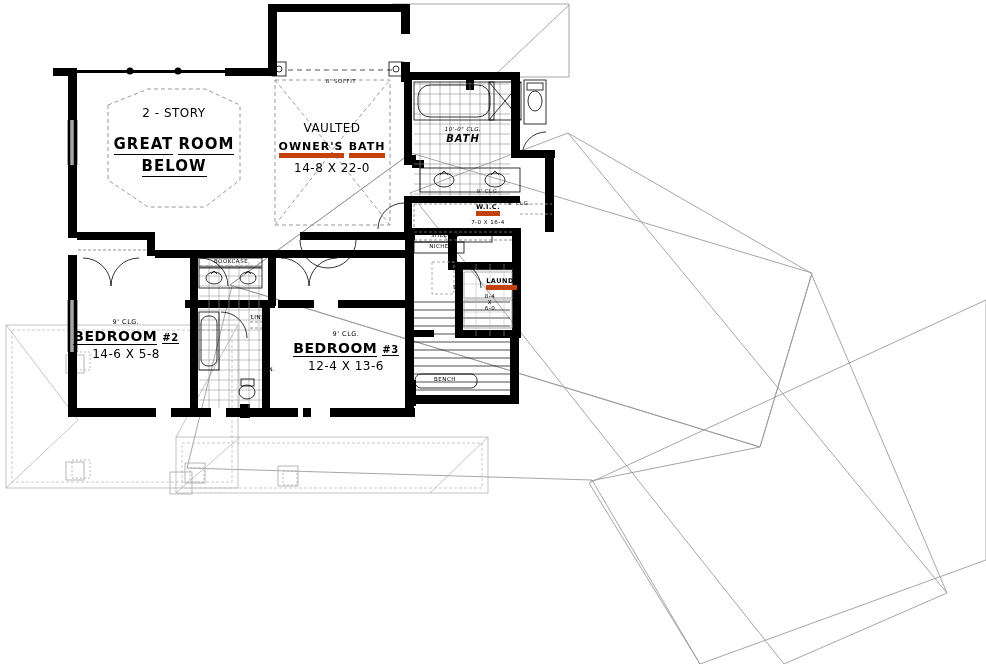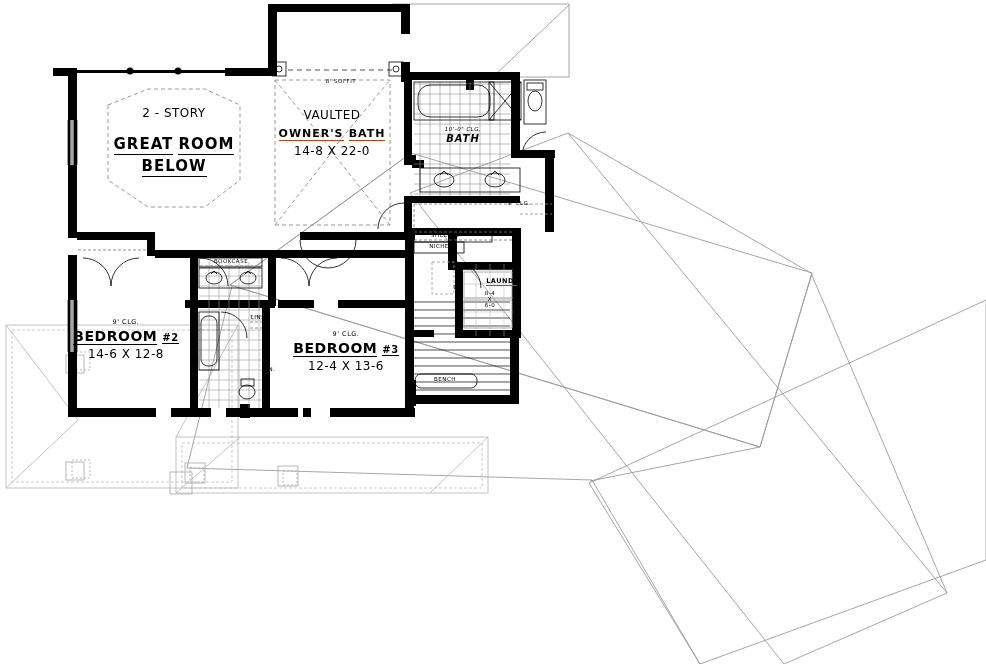--- a/index.html
+++ b/index.html
@@ -7,21 +7,21 @@
   #plan{position:relative;width:986px;height:664px;background:#fff;}
   svg{position:absolute;left:0;top:0;width:986px;height:664px;}
   .lbl{position:absolute;text-align:center;color:#000;white-space:nowrap;
        font-family:"DejaVu Sans",sans-serif;letter-spacing:.5px;}
   .tiny{font-size:5.5px;}
   .small{font-size:6.5px;}
   .med{font-size:12px;}
   .big{font-size:15px;font-weight:bold;letter-spacing:1px;}
   .mid{font-size:11px;font-weight:bold;letter-spacing:1px;}
   .ul{border-bottom:1.5px solid #000;padding-bottom:1px;}
-  .ulthin{border-bottom:1px solid #c2410c;padding-bottom:0px;}
+  .ulthin{border-bottom:5px solid #c2410c;padding-bottom:0px;}
   .room-stack{position:absolute;text-align:center;color:#000;}
 </style>
 </head>
 <body>
 
 <div id="plan">
 
   <svg viewBox="0 0 986 664" xmlns="http://www.w3.org/2000/svg">
 
     <g fill="none" stroke="#9c9c9c" stroke-width="0.9">
@@ -264,46 +264,51 @@
     </g>
   </svg>
 
   <div class="room-stack" style="left:98px;top:106px;width:152px;">
     <div class="lbl med" style="position:static;">2 - STORY</div>
     <div class="lbl big ul" style="position:static;display:inline-block;margin-top:8px;">GREAT</div>
     <div class="lbl big ul" style="position:static;display:inline-block;margin-top:15px;">ROOM</div>
     <div class="lbl big ul" style="position:static;display:inline-block;margin-top:2px;">BELOW</div>
   </div>
 
-  <div class="room-stack" style="left:274px;top:108px;width:116px;">
+  <div class="room-stack" style="left:274px;top:121px;width:116px;">
     <div class="lbl med" style="position:static;">VAULTED</div>
     <div class="lbl mid ulthin" style="position:static;display:inline-block;margin-top:1px;">OWNER'S</div>
     <div class="lbl mid ulthin" style="position:static;display:inline-block;margin-top:3px;">BATH</div>
     <div class="lbl med" style="position:static;margin-top:3px;">14-8 X 22-0</div>
   </div>
 
   <div class="room-stack" style="left:418px;top:126px;width:90px;font-style:italic;">
     <div class="lbl tiny" style="position:static;">10'-0" CLG.</div>
     <div class="lbl" style="position:static;font-size:10px;font-weight:bold;letter-spacing:1px;margin-top:1px;">BATH</div>
   </div>
 
+  <div class="room-stack" style="left:440px;top:188px;width:96px;">
+    <div class="lbl tiny" style="position:static;">9' CLG.</div>
+    <div class="lbl small ulthin" style="position:static;display:inline-block;font-weight:bold;margin-top:1px;">W.I.C.</div>
+    <div class="lbl tiny" style="position:static;margin-top:3px;">7-0 X 16-4</div>
+  </div>
 
   <div class="room-stack" style="left:462px;top:262px;width:56px;">
     <div class="lbl tiny" style="position:static;">9' CLG.</div>
     <div class="lbl small ulthin" style="position:static;display:inline-block;font-weight:bold;margin-top:1px;margin-left:23px;">LAUND.</div>
     <div class="lbl tiny" style="position:static;margin-top:3px;">8-4</div>
     <div class="lbl tiny" style="position:static;">X</div>
     <div class="lbl tiny" style="position:static;">6-0</div>
   </div>
 
   <div class="room-stack" style="left:62px;top:318px;width:128px;">
     <div class="lbl small" style="position:static;">9' CLG.</div>
     <div class="lbl" style="position:static;font-size:14px;font-weight:bold;letter-spacing:.5px;border-bottom:1.5px solid #000;display:inline-block;margin-top:1px;">BEDROOM</div>
     <div class="lbl" style="position:static;font-size:10px;font-weight:bold;border-bottom:1px solid #000;display:inline-block;margin-top:1px;">#2</div>
-    <div class="lbl med" style="position:static;margin-top:2px;">14-6 X 12-8</div>
+    <div class="lbl med" style="position:static;margin-top:2px;">14-6 X 5-8</div>
   </div>
 
   <div class="room-stack" style="left:282px;top:330px;width:128px;">
     <div class="lbl small" style="position:static;">9' CLG.</div>
     <div class="lbl" style="position:static;font-size:14px;font-weight:bold;letter-spacing:.5px;border-bottom:1.5px solid #000;display:inline-block;margin-top:1px;">BEDROOM</div>
     <div class="lbl" style="position:static;font-size:10px;font-weight:bold;border-bottom:1px solid #000;display:inline-block;margin-top:1px;">#3</div>
     <div class="lbl med" style="position:static;margin-top:2px;">12-4 X 13-6</div>
   </div>
 
   <div class="lbl tiny" style="left:306px;top:78px;width:70px;">8' SOFFIT</div>

